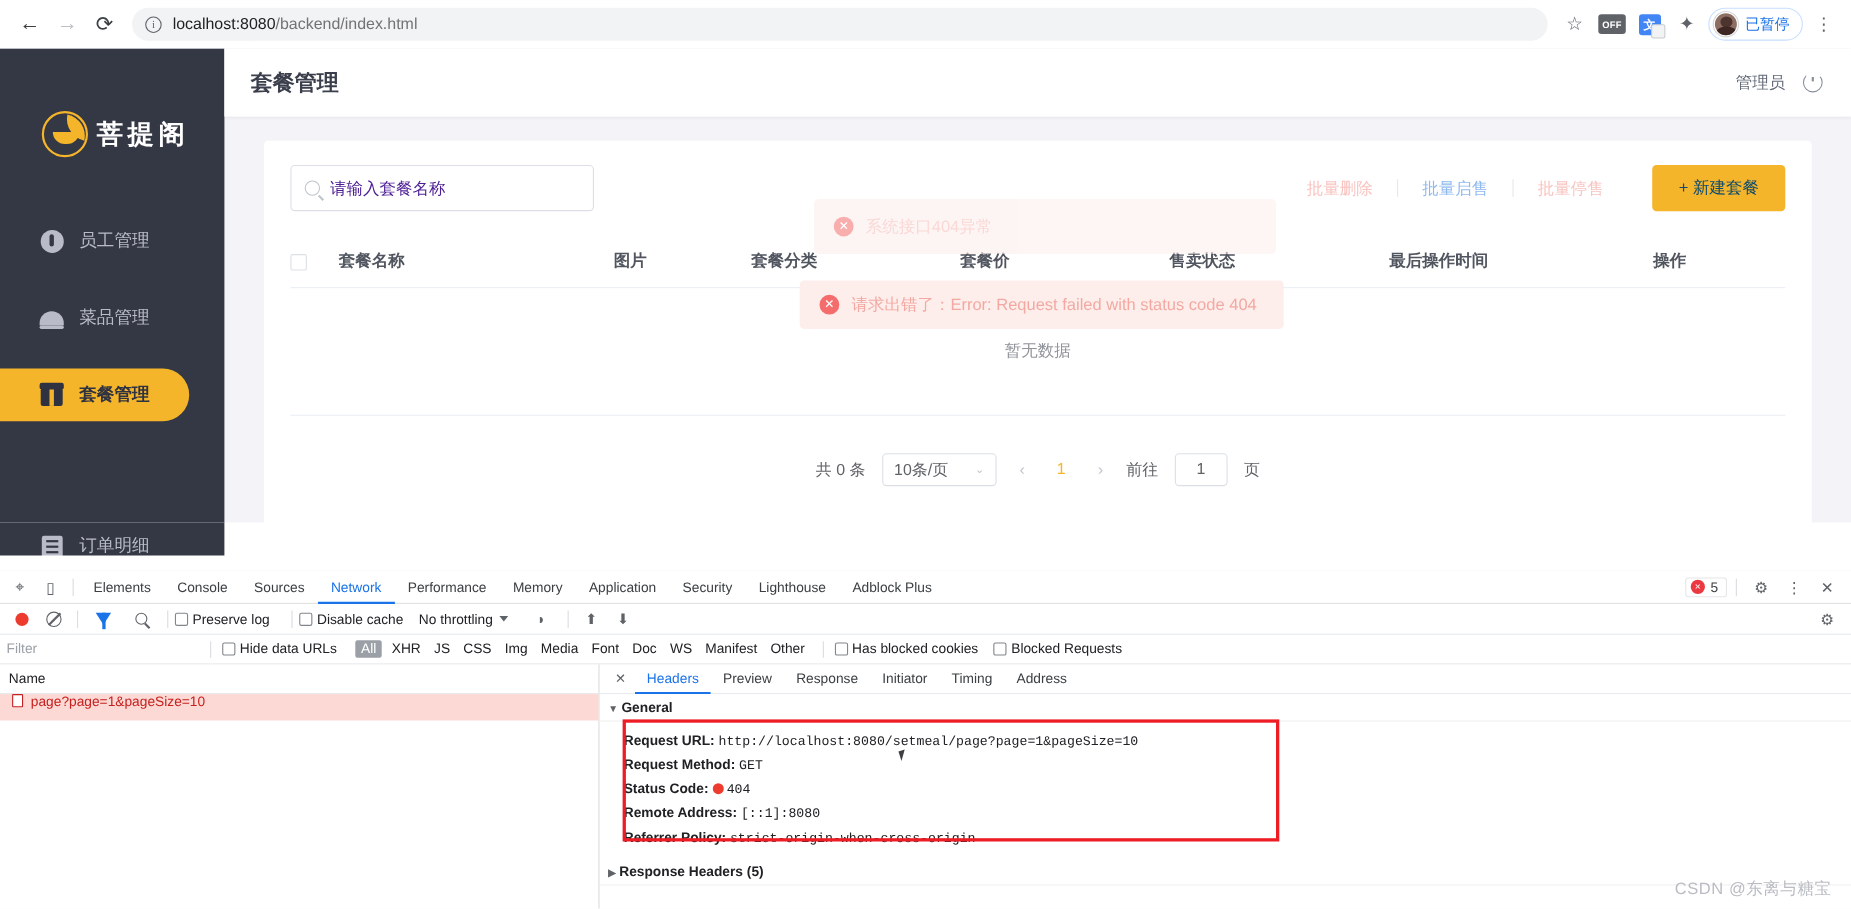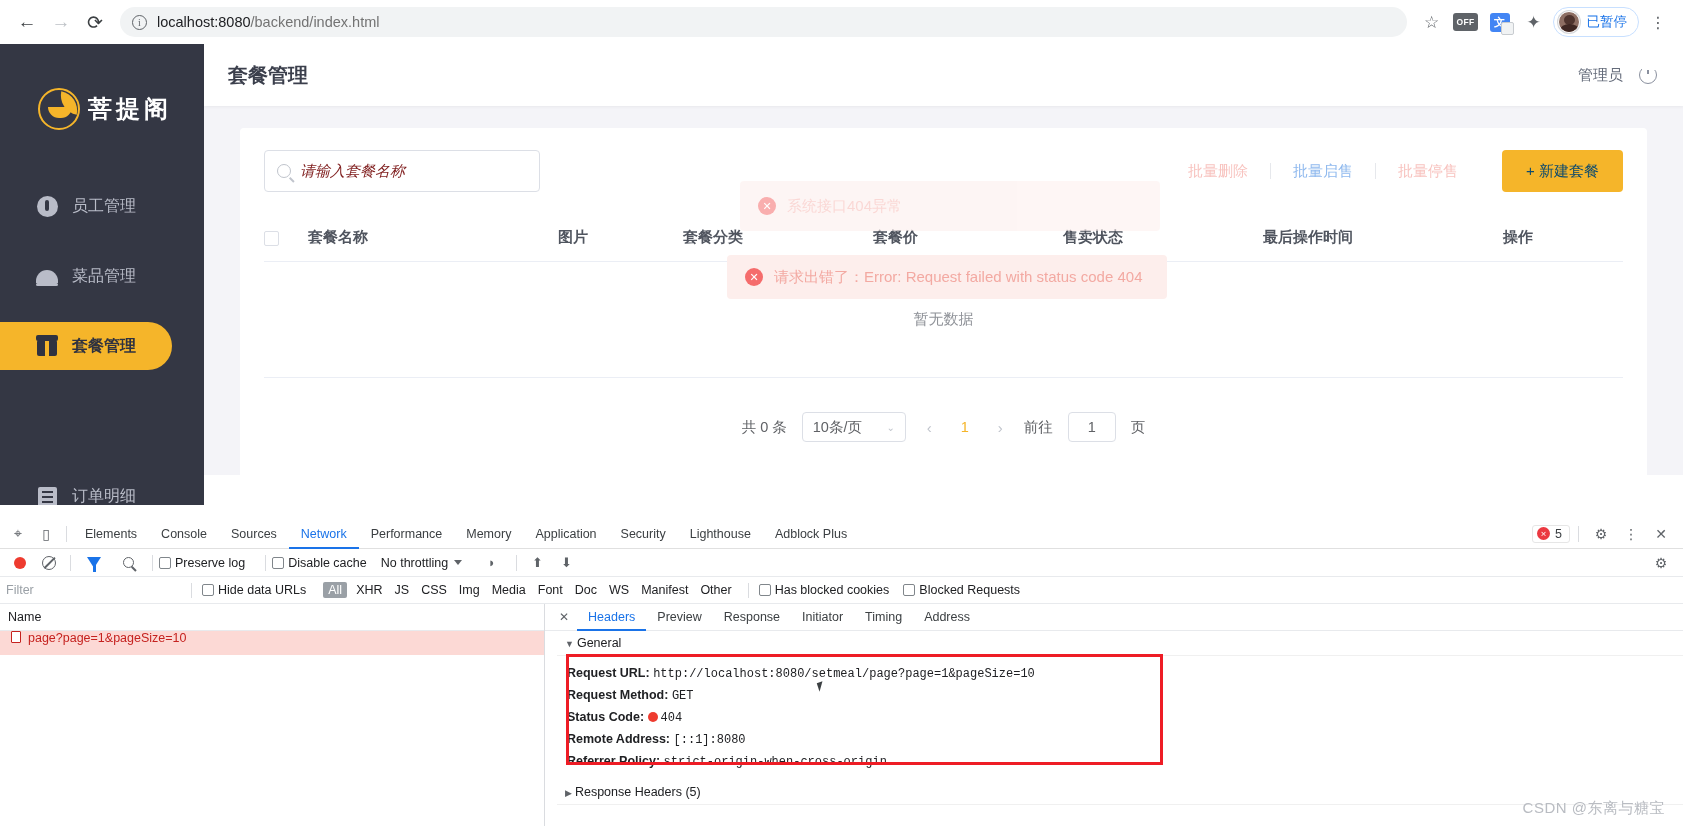--- a/index.html
+++ b/index.html
@@ -76,21 +76,21 @@
   .page {
     position: absolute; top: 44px; left: 0; width: 1683px; height: 474px;
     background: #f4f4f8; overflow: hidden;
   }
   .sidebar {
     position: absolute; left: 0; top: 0; width: 204px; height: 474px;
     background: #343744;
   }
   .logo-wrap {
     display: flex; align-items: center; gap: 8px;
-    padding: 44px 0 0 38px;
+    padding: 57px 0 0 38px;
   }
   .logo-mark {
     width: 42px; height: 42px; border-radius: 50%;
     border: 2.5px solid #f5b52a; position: relative; flex: none;
     background: #343744;
   }
   .logo-mark .bowl {
     position: absolute; left: 8px; bottom: 10px; width: 24px; height: 11px;
     background: #f5b52a; border-radius: 0 0 14px 14px;
   }
@@ -160,21 +160,21 @@
     display: flex; align-items: center; padding: 0 12px; gap: 9px;
   }
   .search-ic {
     width: 14px; height: 14px; border: 1.5px solid #c0c4cc; border-radius: 50%;
     position: relative; flex: none;
   }
   .search-ic::after {
     content: ""; position: absolute; right: -5px; bottom: -3px; width: 6px; height: 1.5px;
     background: #c0c4cc; transform: rotate(45deg);
   }
-  .search-ph { color: #7f1d1d; font-size: 15px; font-style: italic; }
+  .search-ph { color: #4c1d95; font-size: 15px; }
   .tb-actions { display: flex; align-items: center; gap: 0; }
   .link-btn { font-size: 15px; padding: 0 22px; }
   .link-del { color: #f8c3bf; }
   .link-on { color: #8fb9ee; }
   .link-off { color: #f8c3bf; }
   .vdiv { width: 1px; height: 16px; background: #e6e8ec; }
   .btn-new {
     background: #f5b52a; color: #0c4a6e; font-size: 15px; font-weight: 500;
     padding: 0 24px; height: 42px; line-height: 42px; border-radius: 4px; margin-left: 22px;
   }
@@ -315,23 +315,22 @@
   .detail-pane { flex: 1; position: relative; }
   .detail-tabs {
     height: 27px; display: flex; align-items: center; border-bottom: 1px solid #e8eaed;
     padding-left: 6px;
   }
   .dtab { padding: 0 11px; height: 27px; line-height: 27px; color: #3c4043; }
   .dtab.active { color: #1a73e8; box-shadow: inset 0 -2px 0 #1a73e8; }
   .close-x { padding: 0 8px; color: #5f6368; font-size: 12px; }
 
   .section-head {
-    padding: 5px 0 5px 8px; font-weight: normal; color: #202124; font-size: 12.5px;
+    padding: 5px 0 5px 8px; font-weight: bold; color: #202124; font-size: 12.5px;
     border-bottom: 1px solid #f0f0f0;
-    margin-left: 12px;
   }
   .tri { display: inline-block; font-size: 9px; color: #5f6368; margin-right: 3px; }
   .gen-list { padding: 6px 0 4px 22px; }
   .gen-line { padding: 3.5px 0; font-size: 12.5px; }
   .gen-key { font-weight: bold; color: #202124; }
   .gen-val { font-family: "Liberation Mono", "DejaVu Sans Mono", monospace; color: #202124; font-size: 12px; }
   .status-dot {
     display: inline-block; width: 10px; height: 10px; border-radius: 50%;
     background: #ee3b2f; vertical-align: -1px; margin-right: 3px;
   }

